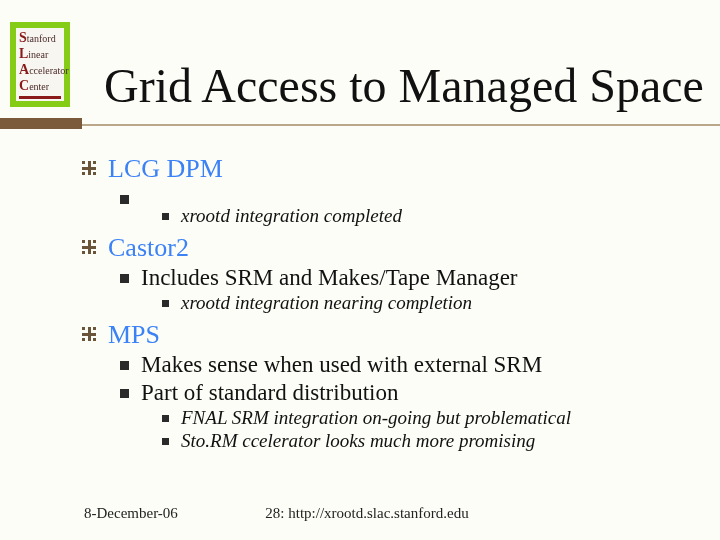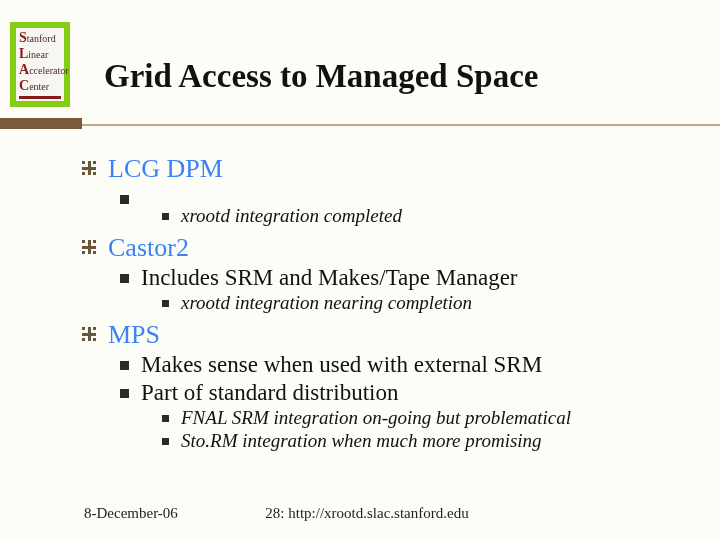--- a/index.html
+++ b/index.html
@@ -25,23 +25,23 @@
     line-height: 1.15;
     color: #4a2a2a;
   }
   .logo .lw { display:block; }
   .logo .lw b { color:#8a1a1a; font-size:14px; font-weight:bold; }
   .logo .accent { display:block; height:3px; background:#8a1a1a; margin:2px 0 1px 0; }
   .title {
     position: absolute;
     top: 58px;
     left: 104px;
-    font-size: 33px;
+    font-size: 48px;
     color: #111;
-    font-weight: bold;
+    font-weight: normal;
     white-space: nowrap;
   }
   .hr-top { position:absolute; top:118px; left:0; width:82px; height:11px; background:#7a5a3a; }
   .hr-rest { position:absolute; top:124px; left:82px; right:0; height:2px; background:#bba88a; }
   .content {
     position: absolute;
     top: 148px;
     left: 82px;
     right: 20px;
   }
@@ -127,19 +127,19 @@
   <div class="l2">
     <span class="l2-bullet"></span>
     <span class="l2-text">Part of standard distribution</span>
   </div>
   <div class="l3">
     <span class="l3-bullet"></span>
     <span class="l3-text">FNAL SRM integration on-going but problematical</span>
   </div>
   <div class="l3">
     <span class="l3-bullet"></span>
-    <span class="l3-text">Sto.RM integration when much more promising</span>
+    <span class="l3-text">Sto.RM ccelerator looks much more promising</span>
   </div>
 
 </div>
 
 <div class="footer-left">8-December-06</div>
 <div class="footer-center">28: http://xrootd.slac.stanford.edu</div>
 
 </body></html>

